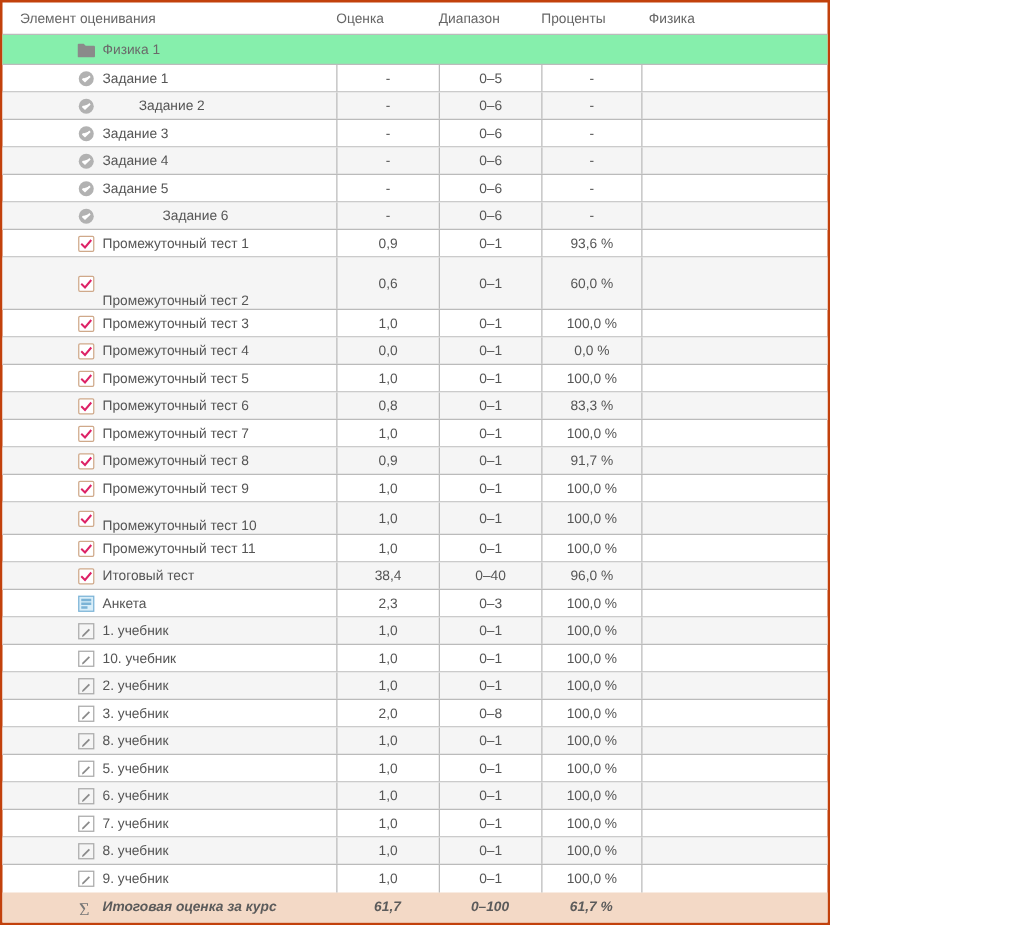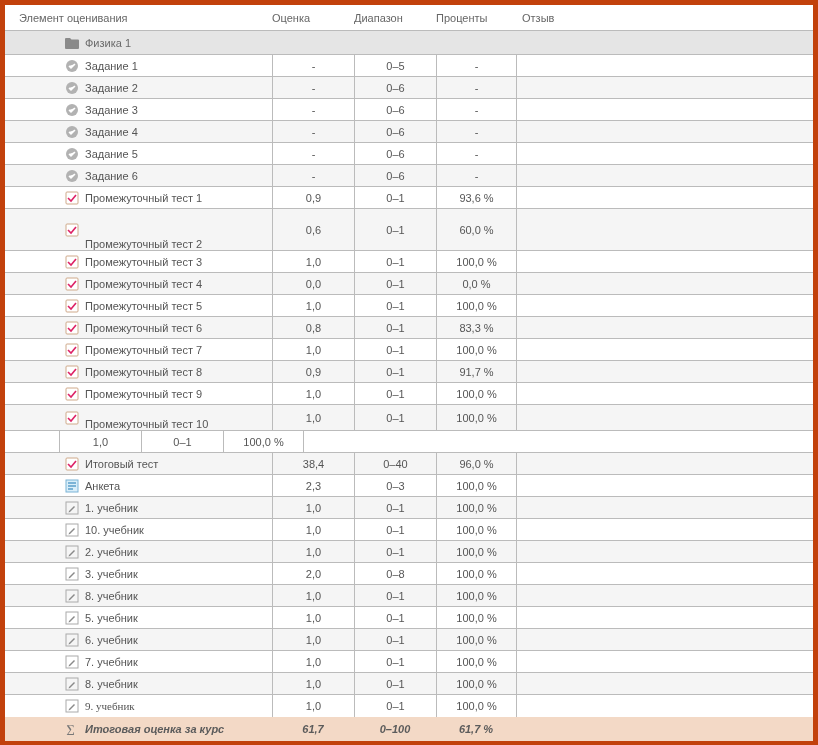--- a/index.html
+++ b/index.html
@@ -4,22 +4,22 @@
 <style>
   * { box-sizing: border-box; }
   body {
     margin: 0;
     font-family: Arial, Helvetica, sans-serif;
     font-size: 11px;
     color: #555;
     background: #fff;
   }
   .wrap {
-    width: 818px;
-    border: 5px solid #c2410c;
+    width: 664px;
+    border: 2px solid #c2410c;
     border-collapse: collapse;
   }
   .row {
     display: flex;
     align-items: stretch;
     border-bottom: 1px solid #bbb;
     min-height: 22px;
   }
   .row:last-child { border-bottom: none; }
   .indent-col { flex: 0 0 54px; }
@@ -45,21 +45,21 @@
   }
   .head {
     font-size: 11px;
     color: #666;
     min-height: 26px;
   }
   .head .indent-col { flex: 0 0 14px; }
   .head .item-col { flex: 0 0 253px; padding-left: 0; }
   .head .grade-col, .head .range-col, .head .percent-col, .head .feedback-col { border-left: none; justify-content: flex-start; }
   .category {
-    background: #e5e5e5;
+    background: #86efac;
     min-height: 24px;
   }
   .category .item-col {
     flex: 1 1 auto;
     color: #6a6a6a;
   }
   .category .indent-col { flex: 0 0 54px; }
   .alt { background: #f5f5f5; }
   .total {
     background: #f3d9c6;
@@ -83,21 +83,21 @@
 <body>
 
 <div class="wrap">
 
   <div class="row head">
     <div class="indent-col"></div>
     <div class="item-col">Элемент оценивания</div>
     <div class="grade-col">Оценка</div>
     <div class="range-col">Диапазон</div>
     <div class="percent-col">Проценты</div>
-    <div class="feedback-col" style="padding-left:6px;display:flex;align-items:center;">Отзыв</div>
+    <div class="feedback-col" style="padding-left:6px;display:flex;align-items:center;">Физика</div>
   </div>
 
   <div class="row category">
     <div class="indent-col"></div>
     <div class="item-col">
       <span class="ico">
         <svg width="14" height="12" viewBox="0 0 14 12">
             <path fill="#8a8a8a" d="M0 2a1 1 0 0 1 1-1h4l1.5 1.5H13a1 1 0 0 1 1 1V11a1 1 0 0 1-1 1H1a1 1 0 0 1-1-1V2z"></path>
           </svg>
       </span>
@@ -124,21 +124,21 @@
       </div>
       <div class="row alt">
         <div class="indent-col"></div>
         <div class="item-col">
           <span class="ico">
             <svg width="14" height="14" viewBox="0 0 14 14">
               <circle cx="7" cy="7" r="6" fill="#b2b2b2"></circle>
               <path fill="#fff" d="M4 7l2 2 4-4" stroke="#fff" stroke-width="1.5"></path>
             </svg>
           </span>
-          <a href="#" style="color: rgb(85, 85, 85); text-decoration: none;">Задание 2</a>
+          <a href="#" style="color: rgb(85, 85, 85); text-decoration: none; margin-left: 29px;">Задание 2</a>
         </div>
         <div class="grade-col">-</div>
         <div class="range-col">0–6</div>
         <div class="percent-col">-</div>
         <div class="feedback-col"></div>
       </div>
       <div class="row">
         <div class="indent-col"></div>
         <div class="item-col">
           <span class="ico">
@@ -188,21 +188,21 @@
       </div>
       <div class="row alt">
         <div class="indent-col"></div>
         <div class="item-col">
           <span class="ico">
             <svg width="14" height="14" viewBox="0 0 14 14">
               <circle cx="7" cy="7" r="6" fill="#b2b2b2"></circle>
               <path fill="#fff" d="M4 7l2 2 4-4" stroke="#fff" stroke-width="1.5"></path>
             </svg>
           </span>
-          <a href="#" style="color: rgb(85, 85, 85); text-decoration: none;">Задание 6</a>
+          <a href="#" style="color: rgb(85, 85, 85); text-decoration: none; margin-left: 48px;">Задание 6</a>
         </div>
         <div class="grade-col">-</div>
         <div class="range-col">0–6</div>
         <div class="percent-col">-</div>
         <div class="feedback-col"></div>
       </div>
       <div class="row">
         <div class="indent-col"></div>
         <div class="item-col">
           <span class="ico">
@@ -357,20 +357,29 @@
           </span>
           <a href="#" style="color: rgb(85, 85, 85); text-decoration: none; margin-top: 13px;">Промежуточный тест 10</a>
         </div>
         <div class="grade-col">1,0</div>
         <div class="range-col">0–1</div>
         <div class="percent-col">100,0 %</div>
         <div class="feedback-col"></div>
       </div>
       <div class="row">
         <div class="indent-col"></div>
+        <div class="item-col">
+          <span class="ico">
+            <svg width="14" height="14" viewBox="0 0 14 14">
+              <rect x="1" y="1" width="12" height="12" rx="1" fill="#fff" stroke="#cfa98a"></rect>
+              <path d="M3 7l3 3 5-6" stroke="#d26" stroke-width="1.6" fill="none"></path>
+            </svg>
+          </span>
+          <a href="#" style="color: rgb(85, 85, 85); text-decoration: none;">Промежуточный тест 11</a>
+        </div>
         <div class="grade-col">1,0</div>
         <div class="range-col">0–1</div>
         <div class="percent-col">100,0 %</div>
         <div class="feedback-col"></div>
       </div>
       <div class="row alt">
         <div class="indent-col"></div>
         <div class="item-col">
           <span class="ico">
             <svg width="14" height="14" viewBox="0 0 14 14">
@@ -549,21 +558,21 @@
       </div>
       <div class="row">
         <div class="indent-col"></div>
         <div class="item-col">
           <span class="ico">
             <svg width="14" height="14" viewBox="0 0 14 14">
               <rect x="1" y="1" width="12" height="12" fill="none" stroke="#aaa"></rect>
               <path d="M4 10l5-5 1 1-5 5-1.5.5z" fill="#8a8a8a"></path>
             </svg>
           </span>
-          <a href="#" style="color: rgb(85, 85, 85); text-decoration: none; font-family: Liberation Serif, serif;">9. учебник</a>
+          <a href="#" style="color: rgb(85, 85, 85); text-decoration: none;">9. учебник</a>
         </div>
         <div class="grade-col">1,0</div>
         <div class="range-col">0–1</div>
         <div class="percent-col">100,0 %</div>
         <div class="feedback-col"></div>
       </div>
     </div>
 
   <div class="row total">
     <div class="indent-col"></div>

